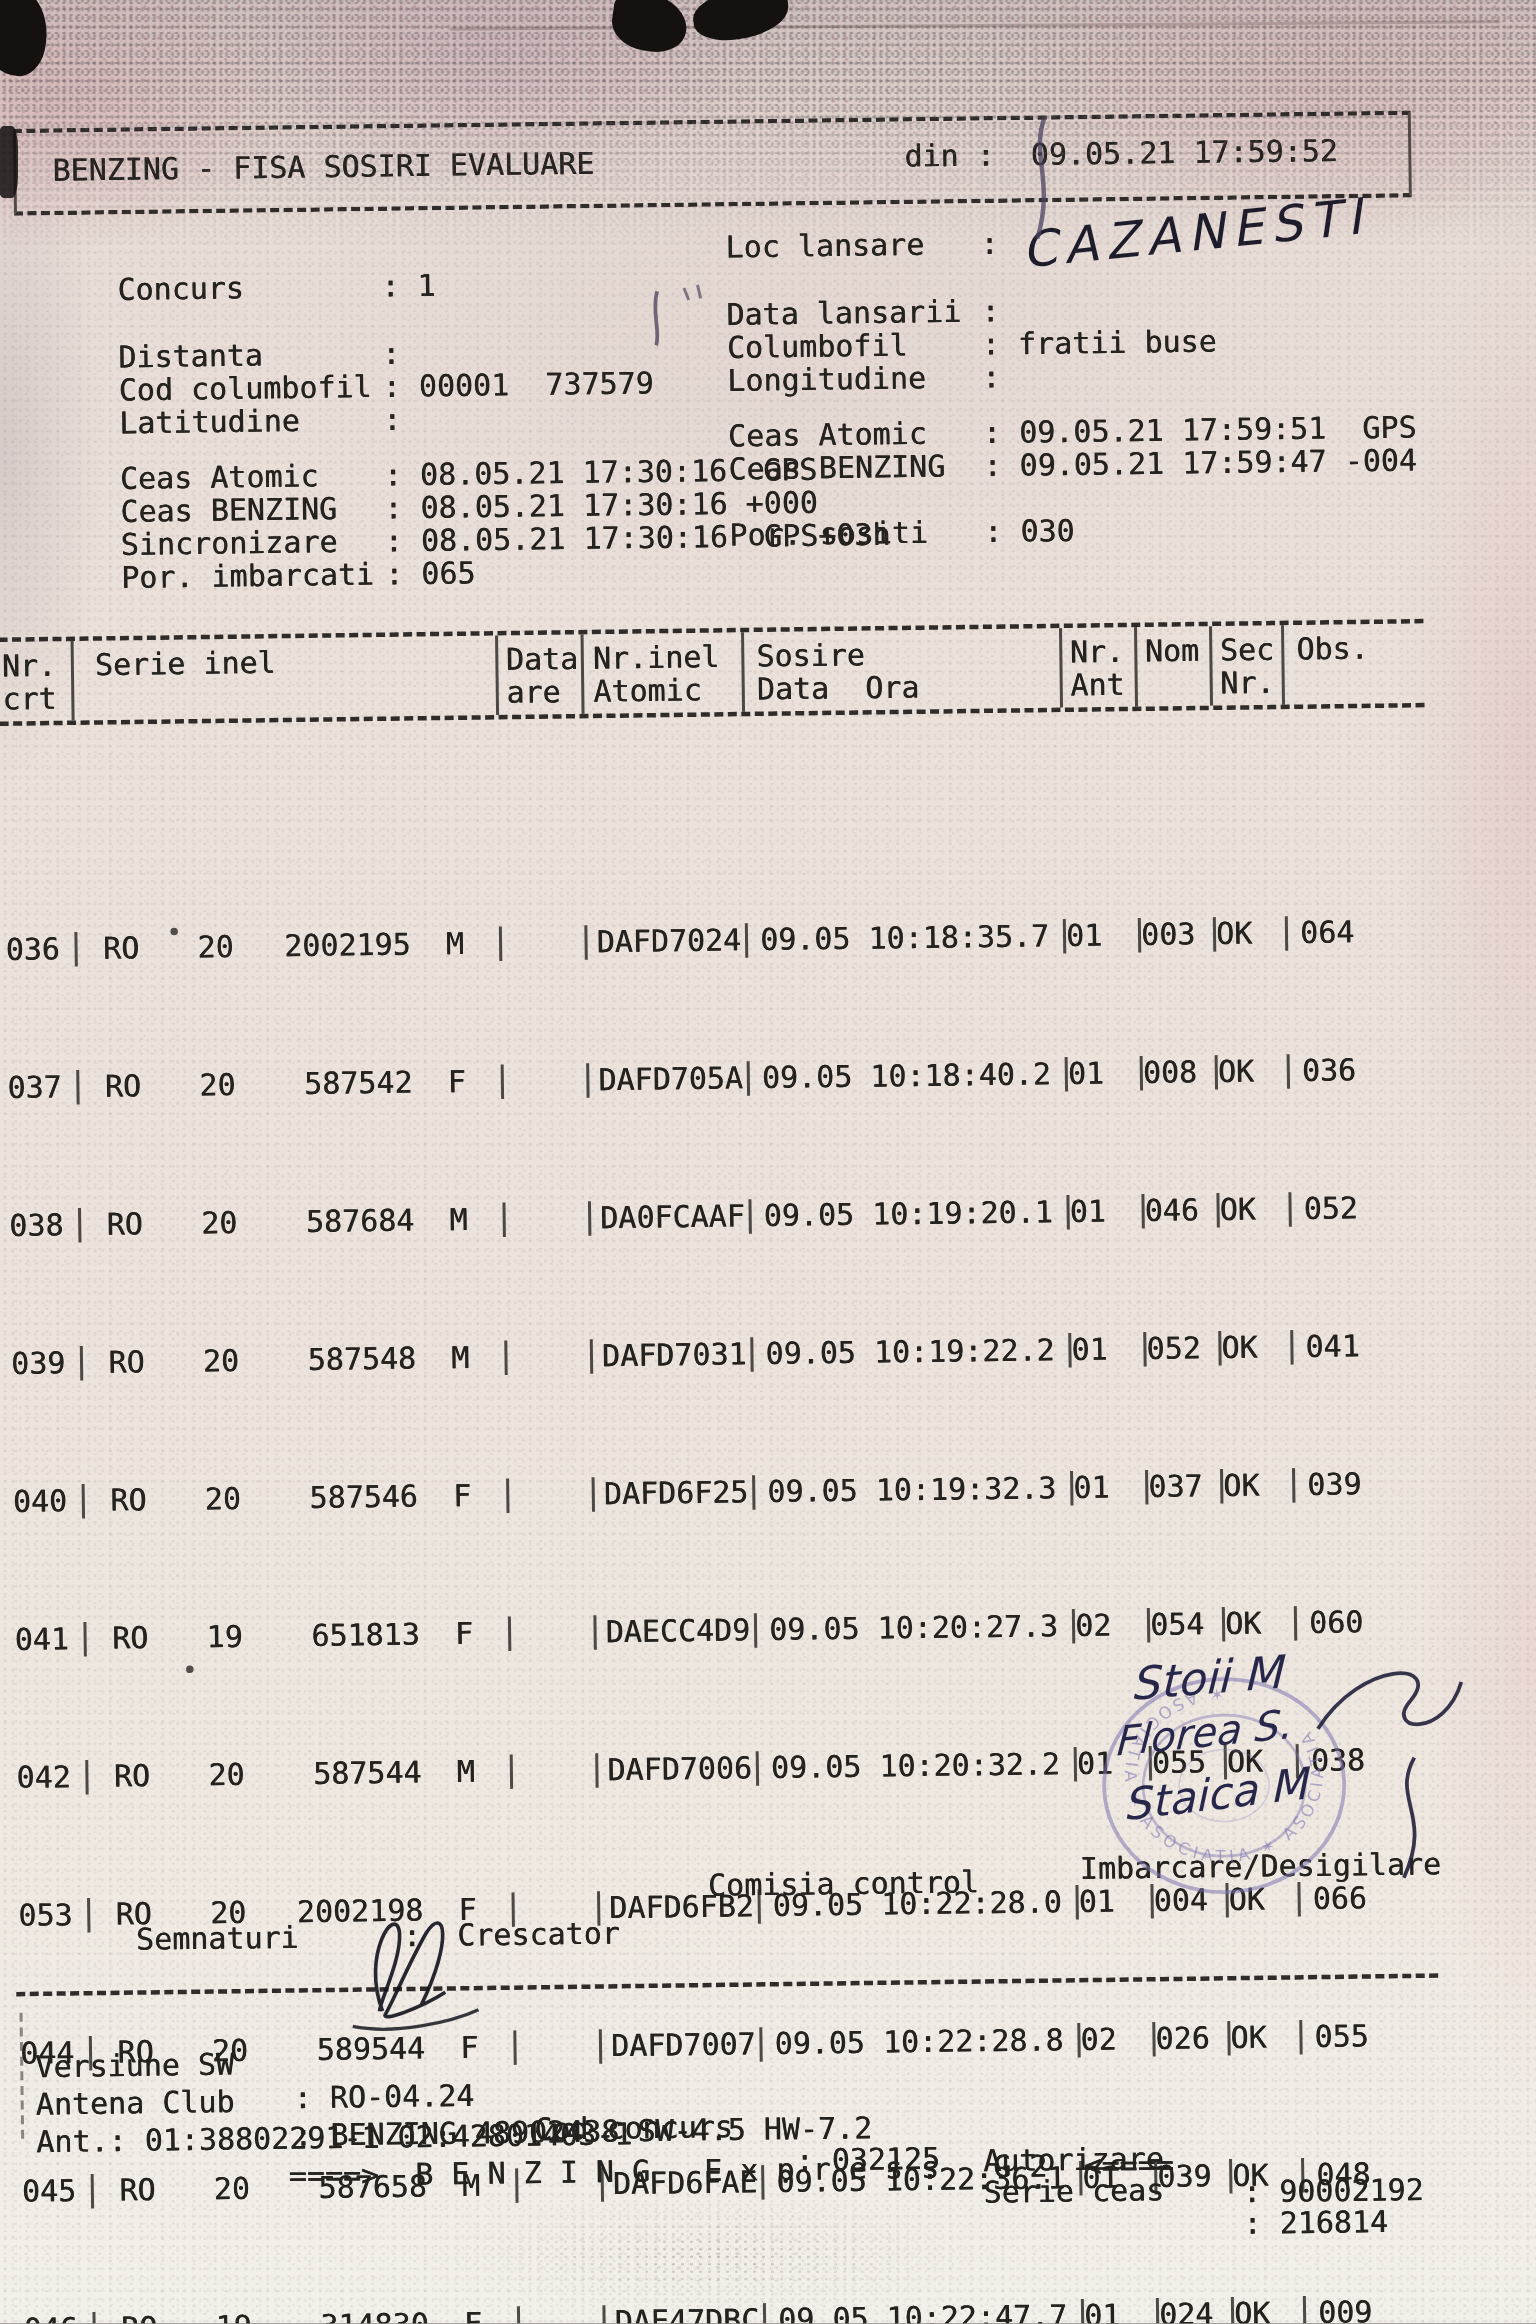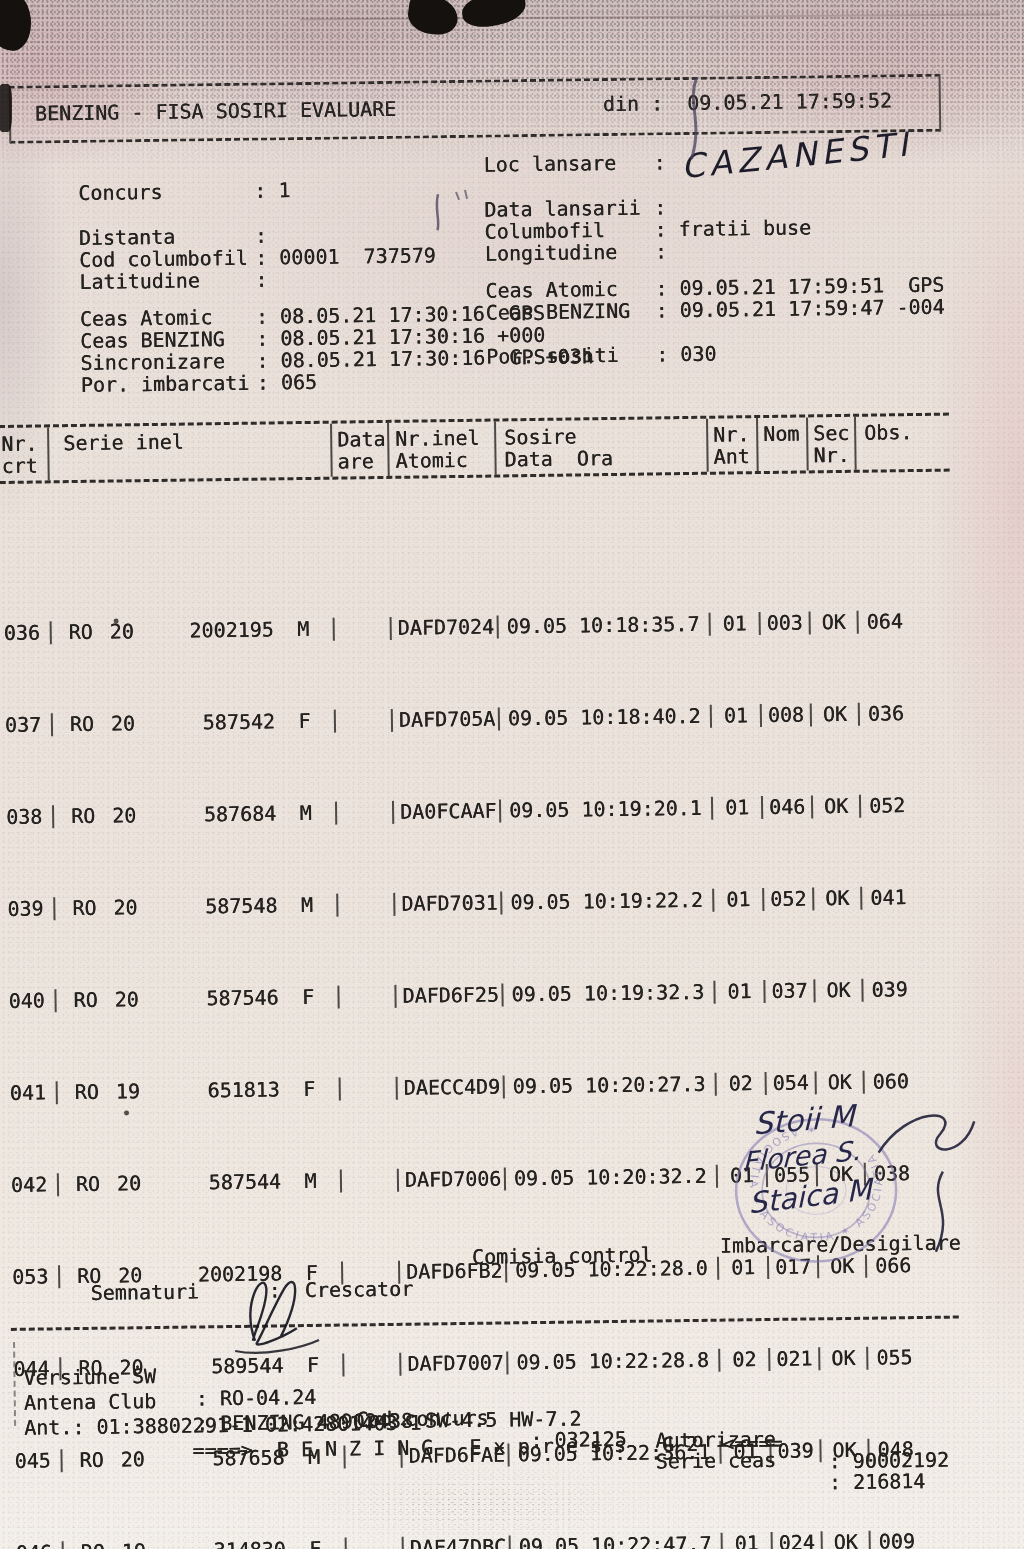--- a/index.html
+++ b/index.html
@@ -52,25 +52,25 @@
   .thead{border-top:3px dashed #2e2b28;border-bottom:3px dashed #2e2b28;}
   .tbody{border-bottom:3px dashed #2e2b28;}
   .c{white-space:pre;overflow:visible;}
   .trow .c{height:23px;line-height:23px;}
   .thead .c{padding-top:5px;padding-bottom:4px;line-height:22px;}
   .c+ .c{border-left:2px solid rgba(47,45,42,.85);}
   .c.crt{padding-left:2px;}
   .c.senzor{padding-left:6px;}
   .c.sosire{padding-left:8px;}
   .c.obs{padding-left:8px;border-left:2px solid rgba(47,45,42,.85);}
-  .c.ant,.c.nom,.c.sec{text-align:center;}
+  .c.ant,.c.nom,.c.sec{text-align:left;}
   .serie-grid{display:grid;grid-template-columns:58px 46px 118px 1fr;}
   .serie-grid span{white-space:pre;}
   .sg-tara{text-align:center;}
-  .sg-an{text-align:left;}
+  .sg-an{text-align:right;}
   .sg-inel{text-align:right;}
   .sg-sex{text-align:center;}
   .th-serie{padding-left:14px;}
   .th-culo,.th-ant,.th-nom,.th-sec{padding-left:5px;}
   .th-sos{padding-left:8px;}
   .hr{position:absolute;border-top:3px dashed #2e2b28;}
   
   .hand{position:absolute;font-family:"DejaVu Sans",sans-serif;color:#1c1b2a;}
   .loc-hand{left:688px;top:146px;font-size:33px;letter-spacing:5px;transform:rotate(-5deg) skewX(-14deg);}
   .name{font-style:italic;color:#26264a;transform-origin:left center;}
@@ -275,38 +275,38 @@
             <span class="c serie-grid">
               <span class="sg-tara">RO</span>
               <span class="sg-an">20</span>
               <span class="sg-inel">2002198</span>
               <span class="sg-sex">F</span>
             </span>
             <span class="c"></span>
             <span class="c senzor">DAFD6FB2</span>
             <span class="c sosire">09.05 10:22:28.0</span>
             <span class="c ant">01</span>
-            <span class="c nom">017</span>
+            <span class="c nom">004</span>
             <span class="c sec">OK</span>
             <span class="c obs">066</span>
           </div>
         
           <div class="trow">
             <span class="c crt">044</span>
             <span class="c serie-grid">
               <span class="sg-tara">RO</span>
               <span class="sg-an">20</span>
               <span class="sg-inel">589544</span>
               <span class="sg-sex">F</span>
             </span>
             <span class="c"></span>
             <span class="c senzor">DAFD7007</span>
             <span class="c sosire">09.05 10:22:28.8</span>
             <span class="c ant">02</span>
-            <span class="c nom">021</span>
+            <span class="c nom">026</span>
             <span class="c sec">OK</span>
             <span class="c obs">055</span>
           </div>
         
           <div class="trow">
             <span class="c crt">045</span>
             <span class="c serie-grid">
               <span class="sg-tara">RO</span>
               <span class="sg-an">20</span>
               <span class="sg-inel">587658</span>

